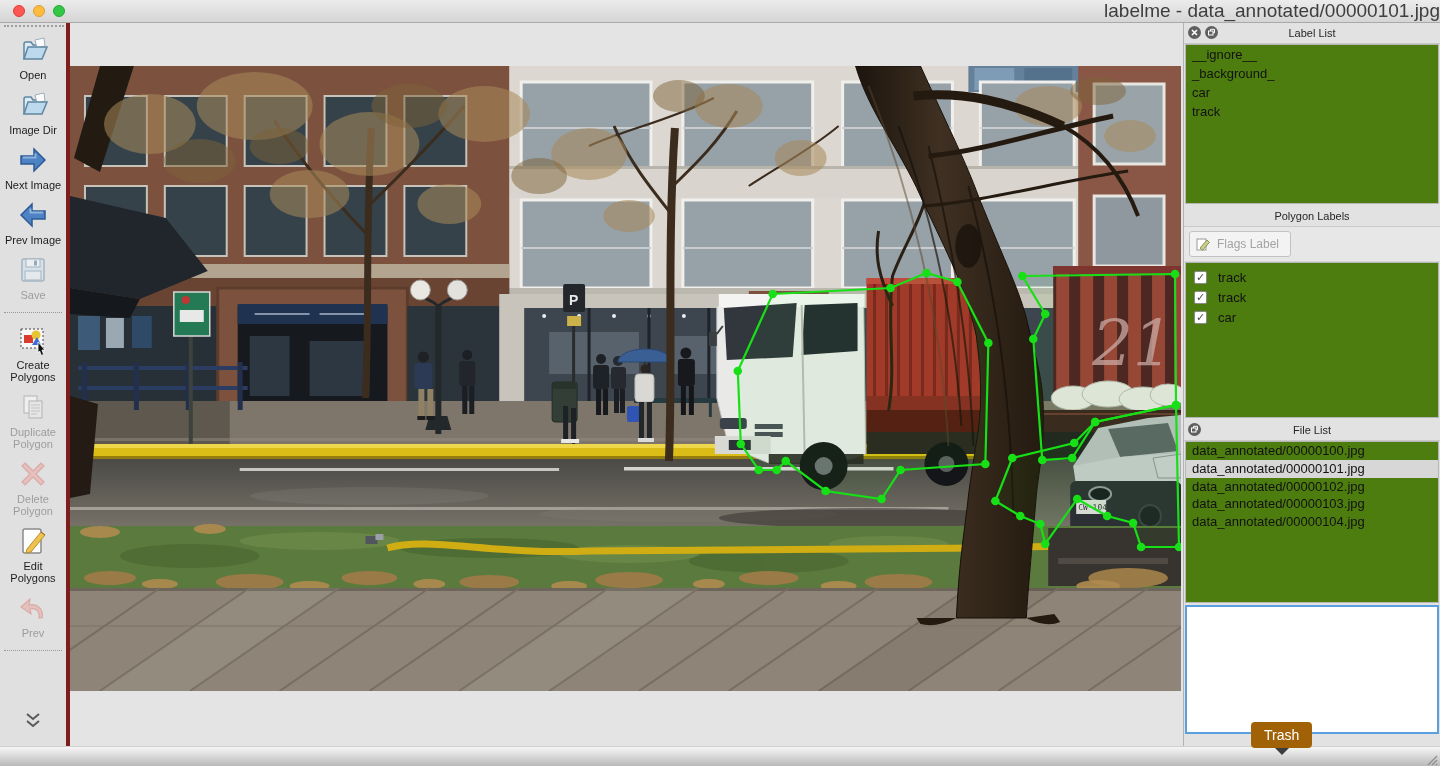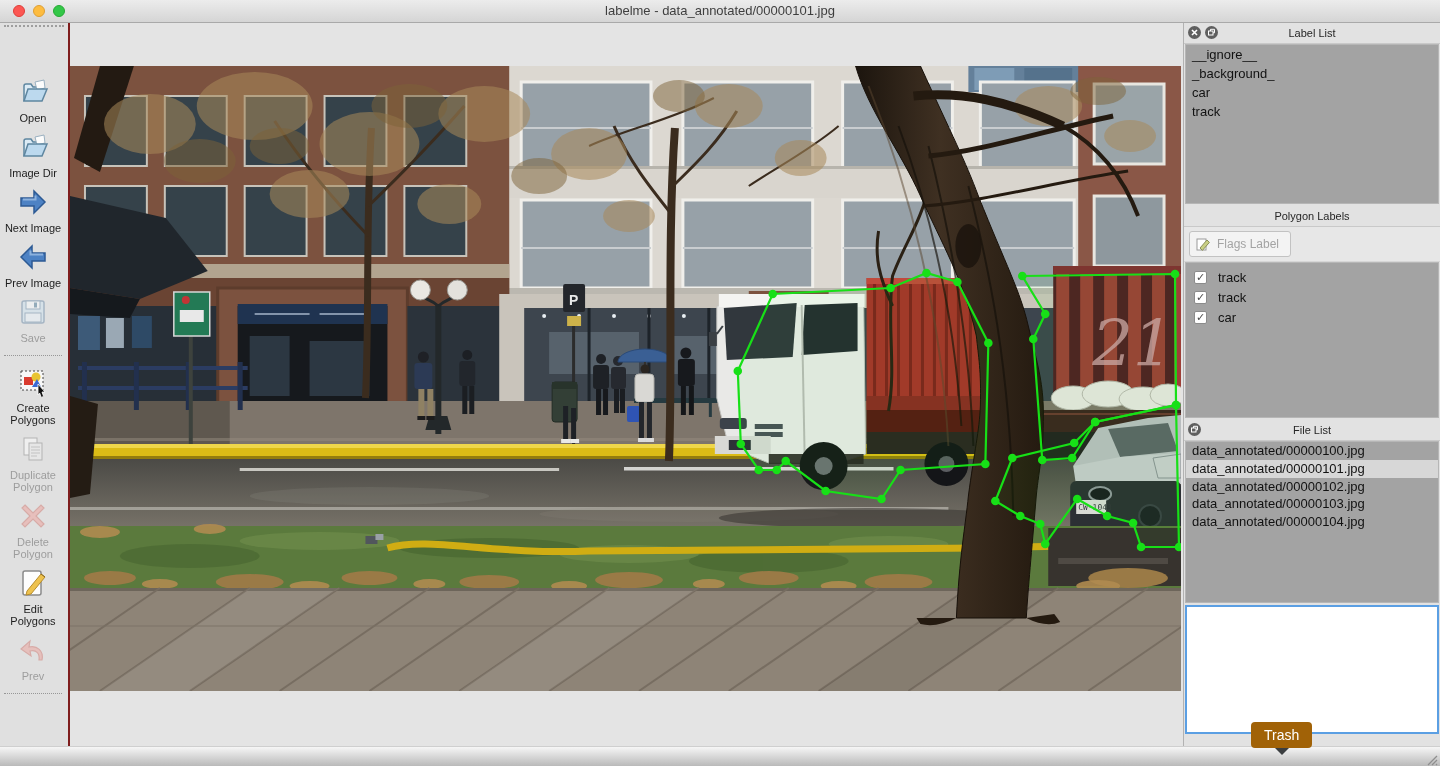--- a/index.html
+++ b/index.html
@@ -5,43 +5,43 @@
   html,body{margin:0;padding:0;background:#555;}
   .window{position:relative;width:1440px;height:766px;background:#e3e3e3;overflow:hidden;
           font-family:"Liberation Sans",sans-serif;-webkit-font-smoothing:antialiased;}
   
   .titlebar{height:22px;background:linear-gradient(#ececec,#d5d5d5);border-bottom:1px solid #a9a9a9;position:relative;}
   .traffic{position:absolute;left:13px;top:5px;display:flex;gap:8px;}
   .light{width:12px;height:12px;border-radius:50%;}
   .light.red{background:#fc5753;border:1px solid #df3e39;box-sizing:border-box;}
   .light.yellow{background:#fdbc40;border:1px solid #de9f34;box-sizing:border-box;}
   .light.green{background:#33c748;border:1px solid #27aa35;box-sizing:border-box;}
-  .titletext{text-align:center;font-size:13px;line-height:22px;color:#3e3e3e;}
+  .titletext{text-align:right;font-size:19px;line-height:22px;color:#3e3e3e;}
   
   .main{display:flex;height:723px;}
   
-  .toolbar{width:70px;background:#e0e0e0;border-right:2px solid #7f1d1d;display:flex;flex-direction:row;align-items:center;position:relative;padding-top:10px;box-sizing:border-box;}
+  .toolbar{width:70px;background:#e0e0e0;border-right:4px solid #7f1d1d;display:flex;flex-direction:column;align-items:center;position:relative;padding-top:10px;box-sizing:border-box;}
   .thandle{position:absolute;top:2px;left:4px;width:60px;border-top:2px dotted #9e9e9e;}
   .tool{display:flex;flex-direction:column;align-items:center;margin-bottom:7px;}
   .ticon{width:34px;height:33px;display:flex;align-items:center;justify-content:center;}
   .tlabel{font-size:11px;line-height:12px;text-align:center;color:#1d1d1d;margin-top:3px;width:66px;}
   .tool.disabled .tlabel{color:#9d9d9d;}
   .tool.disabled .ticon{opacity:.55;}
   .tsep{width:58px;border-top:1px dotted #979797;margin:4px 0 10px;}
   .chevron{margin-top:auto;margin-bottom:12px;}
   
   .canvasarea{flex:1;position:relative;background:#e4e4e4;overflow:hidden;}
   .photo{position:absolute;left:0;top:43px;width:1111px;height:625px;}
   .photo svg{position:absolute;left:0;top:0;width:100%;height:100%;}
   
   .dock{width:257px;background:#e2e2e2;border-left:1px solid #b2b2b2;box-sizing:border-box;display:flex;flex-direction:column;}
   .panel{margin-bottom:2px;display:flex;flex-direction:column;}
   .phead{height:20px;background:#e2e2e2;border-bottom:1px solid #c9c9c9;position:relative;display:flex;align-items:center;justify-content:center;font-size:11px;color:#262626;flex:none;}
   .pbtns{position:absolute;left:4px;top:3px;display:flex;gap:4px;}
-  .plist{background:#a3a3a3;border:1px solid #b6b6b6;margin:0 1px;overflow:hidden;font-size:13px;color:#121212;}
+  .plist{background:#4d7c0f;border:1px solid #b6b6b6;margin:0 1px;overflow:hidden;font-size:13px;color:#121212;}
   .lrow{padding:1px 6px;line-height:17px;white-space:nowrap;}
   .frow{padding:1px 6px;line-height:15.8px;white-space:nowrap;}
   .frow.selected{background:#d7d7d7;}
   .editbar{height:34px;background:#e7e7e7;display:flex;align-items:center;padding-left:5px;flex:none;border-bottom:1px solid #d6d6d6;}
   .editbtn{display:flex;align-items:center;gap:6px;border:1px solid #c2c2c2;background:#f3f3f3;border-radius:3px;height:24px;padding:0 11px 0 6px;color:#a3a3a3;font-size:12px;}
   .prow{display:flex;align-items:center;height:20px;padding-left:8px;}
   .cbox{width:13px;height:13px;border:1px solid #8b8b8b;background:#fff;border-radius:2px;margin-right:11px;
         display:flex;align-items:center;justify-content:center;font-size:11px;line-height:11px;color:#4c4c4c;box-sizing:border-box;}
   .flagsbox{background:#fff;border:2px solid #5b9fe3;margin:0 1px;height:125px;}
   

